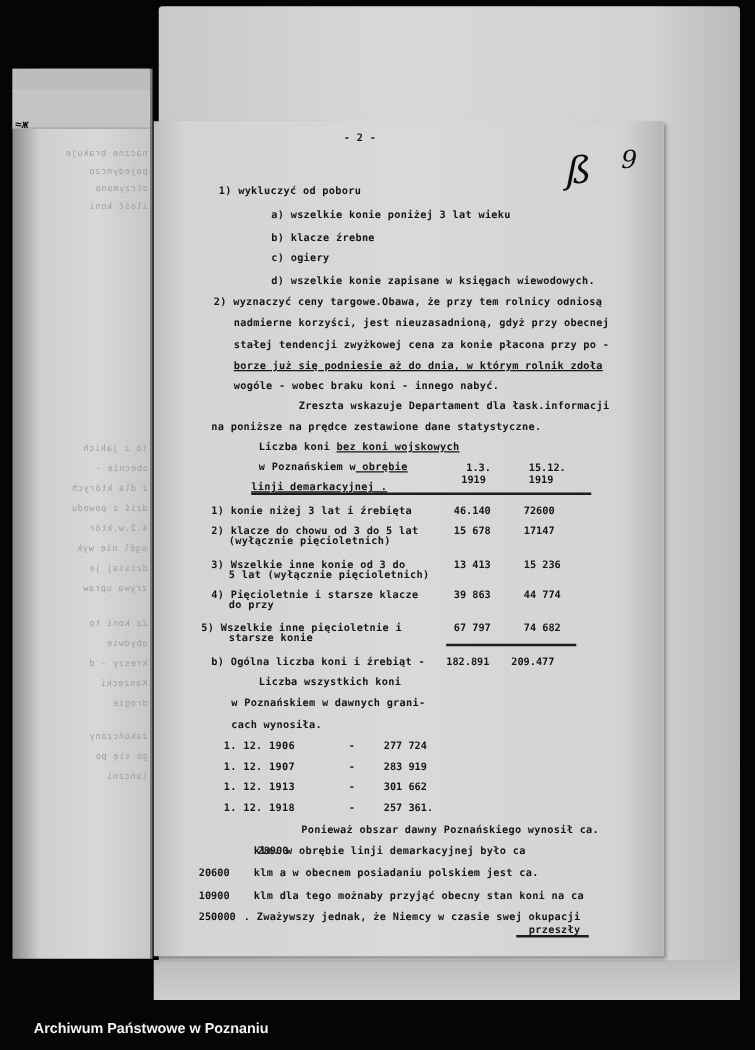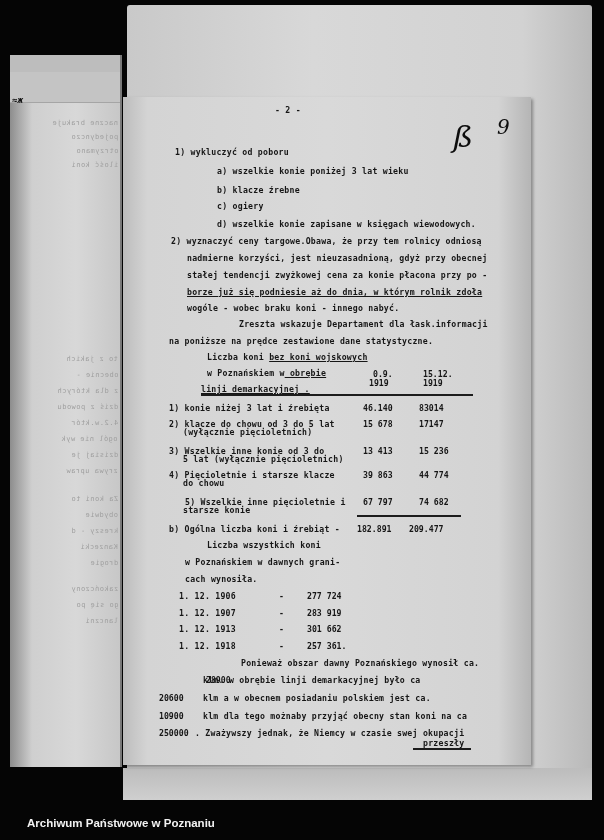--- a/index.html
+++ b/index.html
@@ -91,46 +91,46 @@
   <div class="line" style="left:116px; top:222px;">Zreszta wskazuje Departament dla łask.informacji</div>
   <div class="line" style="left:46px; top:239px;">na poniższe na prędce zestawione dane statystyczne.</div>
 
   <div class="line" style="left:84px; top:255px;">
     <span>Liczba koni </span><span class="u">bez koni wojskowych</span>
   </div>
   <div class="line" style="left:84px; top:271px;">
     <span>w Poznańskiem w</span><span class="u"> obrębie</span>
   </div>
   <div class="line u" style="left:78px; top:287px;">linji demarkacyjnej .</div>
-  <div class="num" style="left:250px; top:272px;">0.9.</div>
+  <div class="num" style="left:250px; top:272px;">1.3.</div>
   <div class="num" style="left:246px; top:281px;">1919</div>
   <div class="num" style="left:300px; top:272px;">15.12.</div>
   <div class="num" style="left:300px; top:281px;">1919</div>
   <div class="hr" style="left:78px; top:297px; width:272px;"></div>
 
   <div class="line" style="left:46px; top:306px;">1) konie niżej 3 lat i źrebięta</div>
   <div class="num" style="left:240px; top:306px;">46.140</div>
-  <div class="num" style="left:296px; top:306px;">83014</div>
+  <div class="num" style="left:296px; top:306px;">72600</div>
 
   <div class="line" style="left:46px; top:322px;">2) klacze do chowu od 3 do 5 lat</div>
   <div class="line" style="left:60px; top:330px;">(wyłącznie pięcioletnich)</div>
   <div class="num" style="left:240px; top:322px;">15 678</div>
   <div class="num" style="left:296px; top:322px;">17147</div>
 
   <div class="line" style="left:46px; top:349px;">3) Wszelkie inne konie od 3 do</div>
   <div class="line" style="left:60px; top:357px;">5 lat (wyłącznie pięcioletnich)</div>
   <div class="num" style="left:240px; top:349px;">13 413</div>
   <div class="num" style="left:296px; top:349px;">15 236</div>
 
   <div class="line" style="left:46px; top:373px;">4) Pięcioletnie i starsze klacze</div>
-  <div class="line" style="left:60px; top:381px;">do chowu</div>
+  <div class="line" style="left:60px; top:381px;">do przy</div>
   <div class="num" style="left:240px; top:373px;">39 863</div>
   <div class="num" style="left:296px; top:373px;">44 774</div>
 
-  <div class="line" style="left:62px; top:400px;">5) Wszelkie inne pięcioletnie i</div>
+  <div class="line" style="left:38px; top:400px;">5) Wszelkie inne pięcioletnie i</div>
   <div class="line" style="left:60px; top:408px;">starsze konie</div>
   <div class="num" style="left:240px; top:400px;">67 797</div>
   <div class="num" style="left:296px; top:400px;">74 682</div>
   <div class="hr" style="left:234px; top:418px; width:104px;"></div>
 
   <div class="line" style="left:46px; top:427px;">b) Ogólna liczba koni i źrebiąt -</div>
   <div class="num" style="left:234px; top:427px;">182.891</div>
   <div class="num" style="left:286px; top:427px;">209.477</div>
 
   <div class="line" style="left:84px; top:443px;">Liczba wszystkich koni</div>

